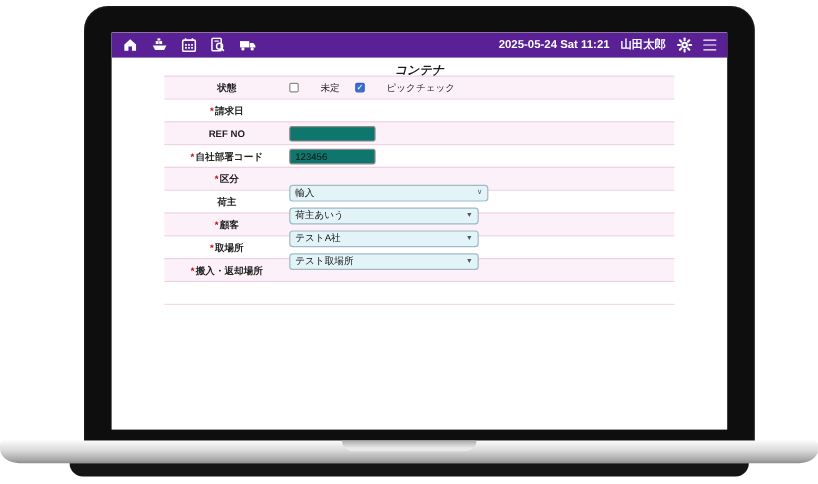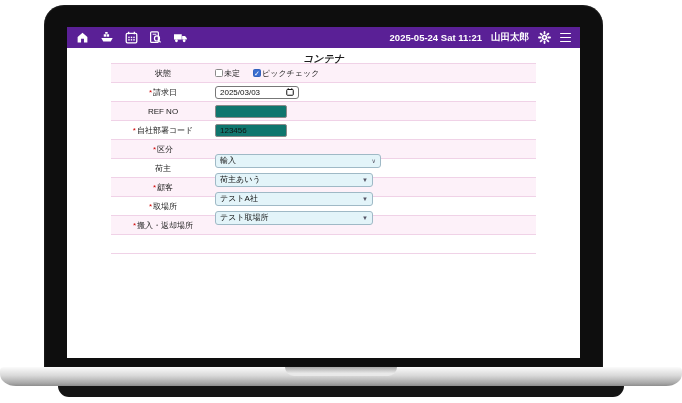--- a/index.html
+++ b/index.html
@@ -1,21 +1,21 @@
 <!DOCTYPE html>
 <html><head>
 <meta charset="utf-8">
 <style>
   * { margin:0; padding:0; box-sizing:border-box; }
   html,body { background:#fff; }
   body { font-family:"Liberation Sans","DejaVu Sans",sans-serif; }
   .page { position:relative; width:682px; height:403px; background:#fff; overflow:hidden; }
 
   
-  .laptop-bezel { position:absolute; left:44px; top:5px; width:559px; height:363px;
+  .laptop-bezel { position:absolute; left:70px; top:5px; width:559px; height:363px;
     background:#0e0e0e; border-radius:20px 20px 0 0; box-shadow:inset 0 0 2px #3a3a3a; }
   .laptop-screen { position:absolute; left:23px; top:22px; width:513px; height:331px;
     background:#ffffff; overflow:hidden; }
   .laptop-base { position:absolute; left:0; top:367px; width:682px; height:19px;
     background:linear-gradient(#fbfbfb,#d9d9d9 45%,#a8a8a8 85%,#8d8d8d);
     border-radius:4px 4px 16px 16px / 4px 4px 12px 12px; }
   .laptop-notch { position:absolute; left:285px; top:367px; width:112px; height:9px;
     background:linear-gradient(#a9a9a9,#e9e9e9 70%); border-radius:0 0 9px 9px; }
   .laptop-shadow { position:absolute; left:58px; top:386px; width:566px; height:11px;
     background:#141414; border-radius:0 0 14px 14px; }
@@ -30,29 +30,29 @@
   .menu-lines i { display:block; width:11px; height:1.7px; background:#fff; border-radius:1px; }
 
   
   .page-title { text-align:center; font-size:10px; font-weight:bold; color:#1c1c1c; padding-top:4px; height:15px;font-style:italic; }
 
   
   .form { width:425px; margin:0 auto; border-bottom:1px solid #f0d2e7; }
   .row { display:flex; align-items:center; height:19px; border-top:1px solid #f0d2e7; background:#fff; }
   .row.stripe { background:#fdf1f9; }
   .cell-label { width:104px; display:flex; align-items:center; justify-content:center;
-    font-size:8px; font-weight:normal; color:#222; }
+    font-size:8px; font-weight:bold; color:#222; }
   .req { color:#cf0000; margin-right:1px; }
   .cell-control { flex:1; display:flex; align-items:center; }
 
   .cb-option { display:inline-flex; align-items:center; margin-right:13px; cursor:pointer; }
   .cb { width:8px; height:8px; border:1px solid #8a8a8a; background:#fff; border-radius:1.5px;
     display:inline-flex; align-items:center; justify-content:center; font-size:7px; line-height:1; }
   .cb.checked { background:#3a6ed0; border-color:#3261bd; color:#fff; }
-  .cb-label { margin-left:1px; font-size:8px; color:#222; }
+  .cb-label { margin-left:18px; font-size:8px; color:#222; }
 
   .date-input { width:84px; height:13px; border:1px solid #777; border-radius:3px; background:#fff;
     display:flex; align-items:center; justify-content:space-between; padding:0 4px;
     font-size:8px; color:#111; cursor:pointer; }
   .text-input { width:72px; height:13px; border:1px solid #8a8a8a; border-radius:2px; background:#0f766e;
     font-size:8px; color:#111; padding:0 4px; font-family:inherit; outline:none; }
 
   .select { width:158px; height:14px; background:#e3f4f9; border:1px solid #9fb9c6; border-radius:3px;
     display:flex; align-items:center; justify-content:space-between; padding:0 4px;
     font-size:8px; color:#111; cursor:pointer;margin-top:23px; }
@@ -157,32 +157,20 @@
                 <span class="cb checked">✓</span>
                 <span class="cb-label">ピックチェック</span>
               </label>
             </div>
           </div>
           <div class="row">
             <div class="cell-label">
               <span class="req">*</span>
               <span>請求日</span>
             </div>
-            <div class="cell-control">
-              <div class="date-input">
-                <span>2025/03/03</span>
-                <span class="icon-btn">
-                  <svg width="8" height="8" viewBox="0 0 16 16">
-                    <rect x="1.5" y="3" width="13" height="11.5" rx="1.5" fill="none" stroke="#111" stroke-width="2"></rect>
-                    <line x1="4.5" y1="0.5" x2="4.5" y2="4" stroke="#111" stroke-width="2"></line>
-                    <line x1="11.5" y1="0.5" x2="11.5" y2="4" stroke="#111" stroke-width="2"></line>
-                  </svg>
-                </span>
-              </div>
-            </div>
           </div>
           <div class="row stripe">
             <div class="cell-label">
               <span>REF NO</span>
             </div>
             <div class="cell-control">
               <input class="text-input" type="text" style="">
             </div>
           </div>
           <div class="row">

